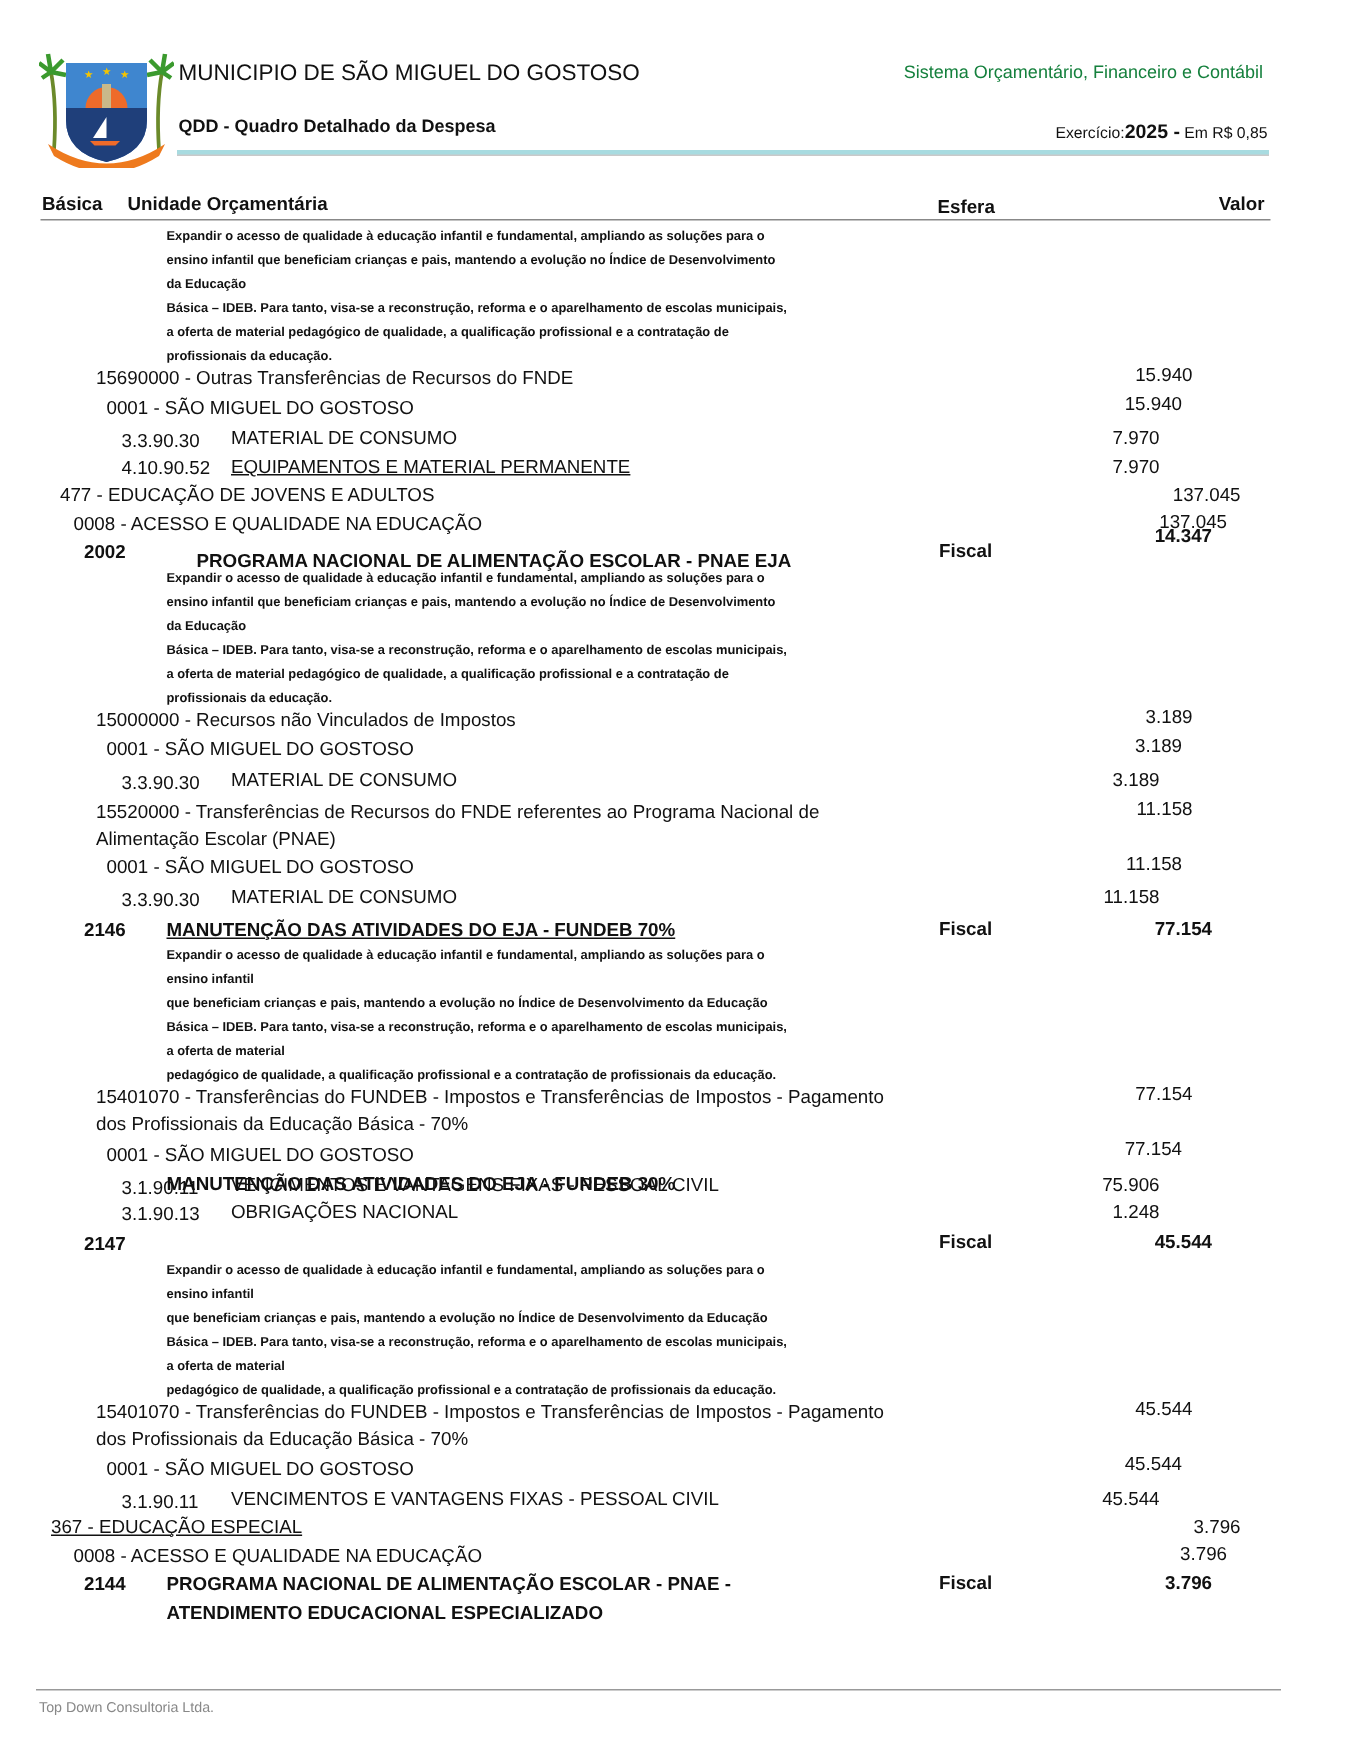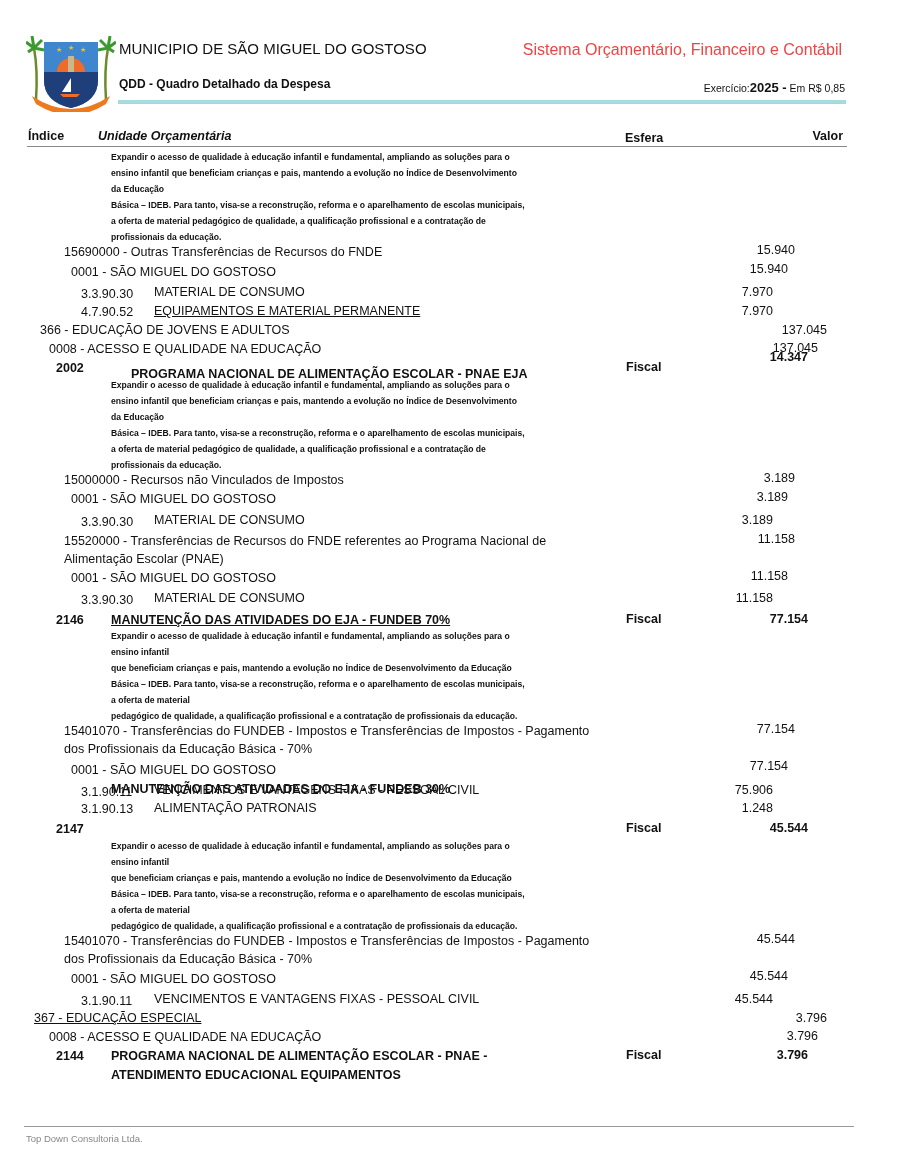--- a/index.html
+++ b/index.html
@@ -1,20 +1,20 @@
 <!DOCTYPE html>
 <html><head>
 <meta charset="utf-8">
 <style>
   html, body { margin: 0; padding: 0; background: #ffffff; }
   body { width: 900px; height: 1165px; position: relative; overflow: hidden; font-family: "Liberation Sans", sans-serif; color: #111; }
   .abs { position: absolute; white-space: nowrap; }
   .logo { position: absolute; left: 26px; top: 30px; width: 90px; height: 82px; }
   .title { left: 119px; top: 40px; font-size: 15px; color: #111; }
-  .system { right: 58px; top: 41px; font-size: 16px; color: #ef4444; }
+  .system { right: 58px; top: 41px; font-size: 12px; color: #15803d; }
   .subtitle { left: 119px; top: 77px; font-size: 12px; font-weight: bold; }
   .exercicio { right: 55px; top: 80px; font-size: 10.5px; }
   .exercicio b { font-size: 13px; }
   .header-rule { position: absolute; left: 118px; top: 100px; width: 728px; height: 3px; background: #a8dbe0; border-bottom: 1px solid #c9c9c9; }
   .col-head { font-weight: bold; font-size: 12.5px; }
   .col-rule { position: absolute; left: 27px; top: 146px; width: 820px; height: 0; border-top: 1.5px solid #888; }
   .desc { font-size: 8.6px; font-weight: bold; line-height: 16px; left: 111px; white-space: pre-line; width: 500px; }
   .row { font-size: 12.5px; }
   .bold { font-weight: bold; }
   .num { text-align: right; font-size: 12.5px; }
@@ -45,22 +45,22 @@
 </svg>
 
 <div class="abs title">MUNICIPIO DE SÃO MIGUEL DO GOSTOSO</div>
 <div class="abs system">Sistema Orçamentário, Financeiro e Contábil</div>
 <div class="abs subtitle">QDD - Quadro Detalhado da Despesa</div>
 <div class="abs exercicio">
   <span>Exercício:</span><b>2025 -</b><span> Em R$ 0,85</span>
 </div>
 <div class="header-rule"></div>
 
-<div class="abs col-head" style="left:28px; top:129px;">Índice</div>
-<div class="abs col-head" style="left:98px; top:129px;font-style:italic;">Unidade Orçamentária</div>
+<div class="abs col-head" style="left:28px; top:129px;">Básica</div>
+<div class="abs col-head" style="left:85px; top:129px;">Unidade Orçamentária</div>
 <div class="abs col-head" style="left:625px; top:131px;">Esfera</div>
 <div class="abs col-head" style="right:57px; top:129px;">Valor</div>
 <div class="col-rule"></div>
 
 <div class="abs desc" style="top:149px;">Expandir o acesso de qualidade à educação infantil e fundamental, ampliando as soluções para o
 ensino infantil que beneficiam crianças e pais, mantendo a evolução no Índice de Desenvolvimento
 da Educação
 Básica – IDEB. Para tanto, visa-se a reconstrução, reforma e o aparelhamento de escolas municipais,
 a oferta de material pedagógico de qualidade, a qualificação profissional e a contratação de
 profissionais da educação.</div>
@@ -68,25 +68,25 @@
 <div class="abs row" style="left:64px; top:245px;">15690000 - Outras Transferências de Recursos do FNDE</div>
 <div class="abs num" style="right:105px; top:243px;">15.940</div>
 
 <div class="abs row" style="left:71px; top:265px;">0001 - SÃO MIGUEL DO GOSTOSO</div>
 <div class="abs num" style="right:112px; top:262px;">15.940</div>
 
 <div class="abs row" style="left:81px; top:287px;">3.3.90.30</div>
 <div class="abs row" style="left:154px; top:285px;">MATERIAL DE CONSUMO</div>
 <div class="abs num" style="right:127px; top:285px;">7.970</div>
 
-<div class="abs row" style="left:81px; top:305px;">4.7.90.52</div>
+<div class="abs row" style="left:81px; top:305px;">4.10.90.52</div>
 <div class="abs row" style="left:154px; top:304px;text-decoration:underline;">EQUIPAMENTOS E MATERIAL PERMANENTE</div>
 <div class="abs num" style="right:127px; top:304px;">7.970</div>
 
-<div class="abs row" style="left:40px; top:323px;">366 - EDUCAÇÃO DE JOVENS E  ADULTOS</div>
+<div class="abs row" style="left:40px; top:323px;">477 - EDUCAÇÃO DE JOVENS E  ADULTOS</div>
 <div class="abs num" style="right:73px; top:323px;">137.045</div>
 
 <div class="abs row" style="left:49px; top:342px;">0008 - ACESSO E QUALIDADE NA EDUCAÇÃO</div>
 <div class="abs num" style="right:82px; top:341px;">137.045</div>
 
 <div class="abs row bold" style="left:56px; top:361px;">2002</div>
 <div class="abs row bold" style="left:111px; top:367px;padding-left:20px;">PROGRAMA NACIONAL DE ALIMENTAÇÃO ESCOLAR - PNAE EJA</div>
 <div class="abs row bold" style="left:626px; top:360px;">Fiscal</div>
 <div class="abs num bold" style="right:92px; top:350px;">14.347</div>
 <div class="abs desc" style="top:377px;">Expandir o acesso de qualidade à educação infantil e fundamental, ampliando as soluções para o
@@ -126,21 +126,21 @@
 
 <div class="abs row" style="left:64px; top:724px;">15401070 - Transferências do FUNDEB - Impostos e Transferências de Impostos - Pagamento</div>
 <div class="abs row" style="left:64px; top:742px;">dos Profissionais da Educação Básica - 70%</div>
 <div class="abs num" style="right:105px; top:722px;">77.154</div>
 <div class="abs row" style="left:71px; top:763px;">0001 - SÃO MIGUEL DO GOSTOSO</div>
 <div class="abs num" style="right:112px; top:759px;">77.154</div>
 <div class="abs row" style="left:81px; top:785px;">3.1.90.11</div>
 <div class="abs row" style="left:154px; top:783px;">VENCIMENTOS E VANTAGENS FIXAS - PESSOAL CIVIL</div>
 <div class="abs num" style="right:127px; top:783px;">75.906</div>
 <div class="abs row" style="left:81px; top:802px;">3.1.90.13</div>
-<div class="abs row" style="left:154px; top:801px;">ALIMENTAÇÃO PATRONAIS</div>
+<div class="abs row" style="left:154px; top:801px;">OBRIGAÇÕES NACIONAL</div>
 <div class="abs num" style="right:127px; top:801px;">1.248</div>
 
 <div class="abs row bold" style="left:56px; top:822px;">2147</div>
 <div class="abs row bold" style="left:111px; top:782px;">MANUTENÇÃO DAS ATIVIDADES DO EJA - FUNDEB 30%</div>
 <div class="abs row bold" style="left:626px; top:821px;">Fiscal</div>
 <div class="abs num bold" style="right:92px; top:821px;">45.544</div>
 <div class="abs desc" style="top:838px;">Expandir o acesso de qualidade à educação infantil e fundamental, ampliando as soluções para o
 ensino infantil
 que beneficiam crianças e pais, mantendo a evolução no Índice de Desenvolvimento da Educação
 Básica – IDEB. Para tanto, visa-se a reconstrução, reforma e o aparelhamento de escolas municipais,
@@ -156,18 +156,18 @@
 <div class="abs row" style="left:154px; top:992px;">VENCIMENTOS E VANTAGENS FIXAS - PESSOAL CIVIL</div>
 <div class="abs num" style="right:127px; top:992px;">45.544</div>
 
 <div class="abs row" style="left:34px; top:1011px;text-decoration:underline;">367 - EDUCAÇÃO ESPECIAL</div>
 <div class="abs num" style="right:73px; top:1011px;">3.796</div>
 <div class="abs row" style="left:49px; top:1030px;">0008 - ACESSO E QUALIDADE NA EDUCAÇÃO</div>
 <div class="abs num" style="right:82px; top:1029px;">3.796</div>
 
 <div class="abs row bold" style="left:56px; top:1049px;">2144</div>
 <div class="abs row bold" style="left:111px; top:1049px;">PROGRAMA NACIONAL DE ALIMENTAÇÃO ESCOLAR - PNAE -</div>
-<div class="abs row bold" style="left:111px; top:1068px;">ATENDIMENTO EDUCACIONAL EQUIPAMENTOS</div>
+<div class="abs row bold" style="left:111px; top:1068px;">ATENDIMENTO EDUCACIONAL ESPECIALIZADO</div>
 <div class="abs row bold" style="left:626px; top:1048px;">Fiscal</div>
 <div class="abs num bold" style="right:92px; top:1048px;">3.796</div>
 
 <div class="footer-rule"></div>
 <div class="abs footer">Top Down Consultoria Ltda.</div>
 
 </body></html>

